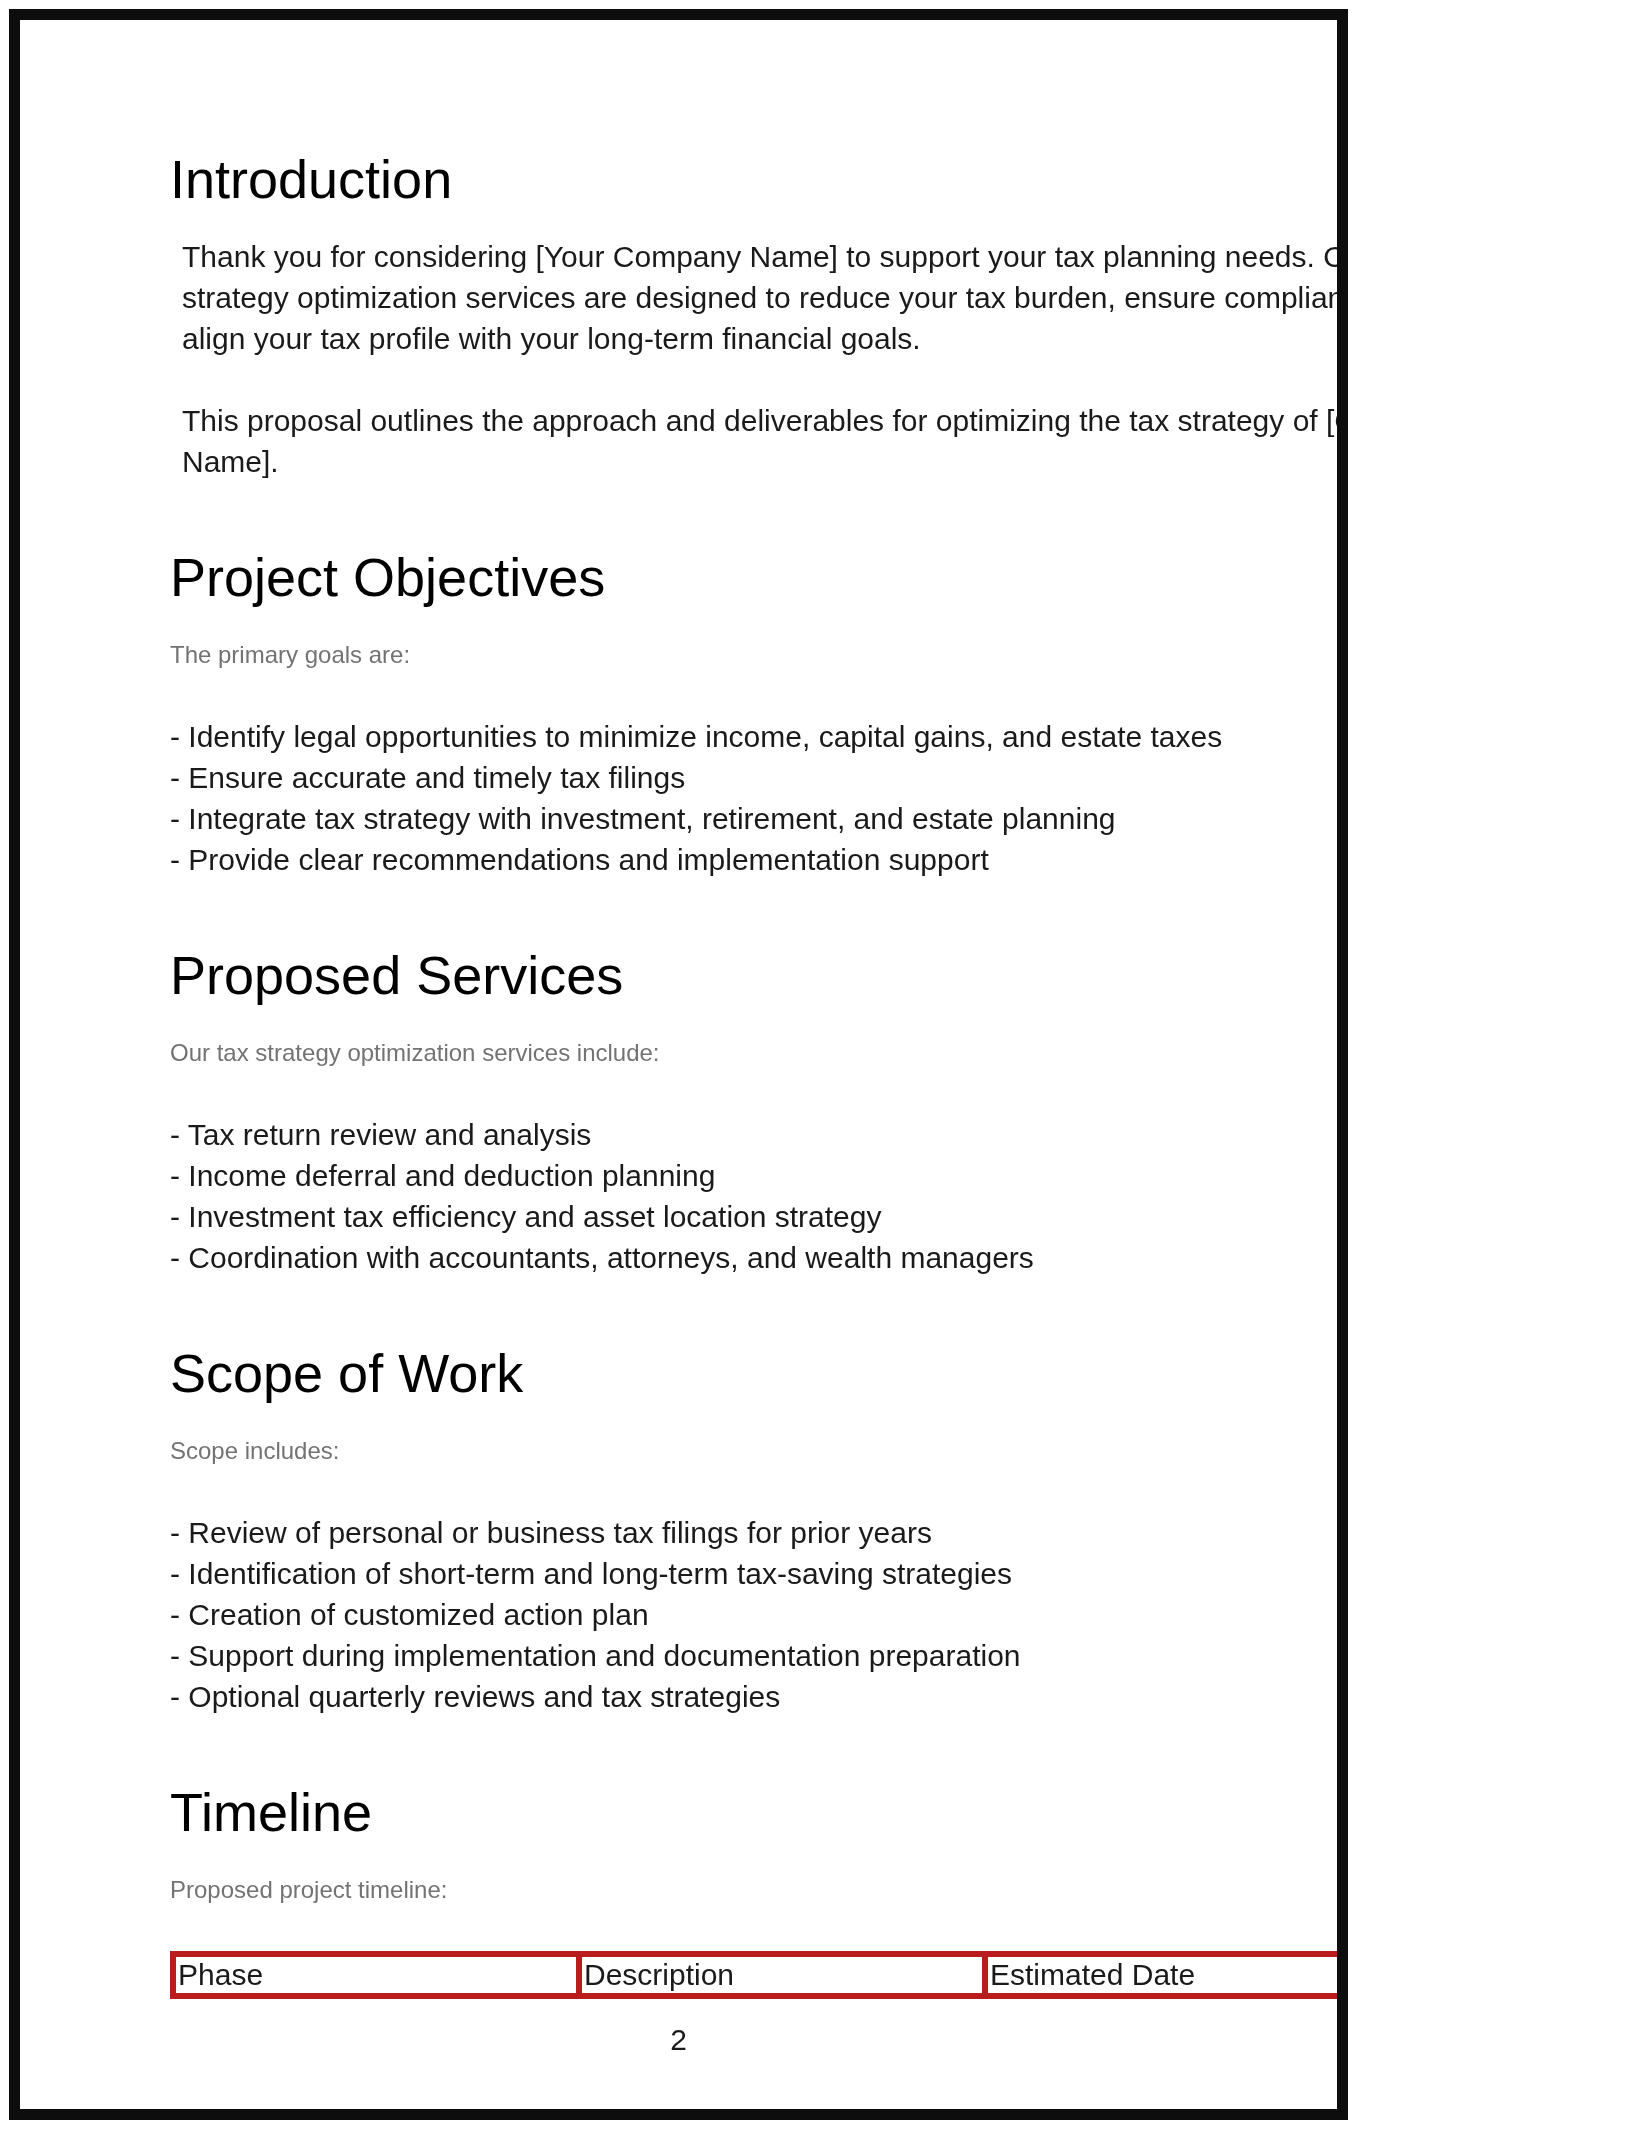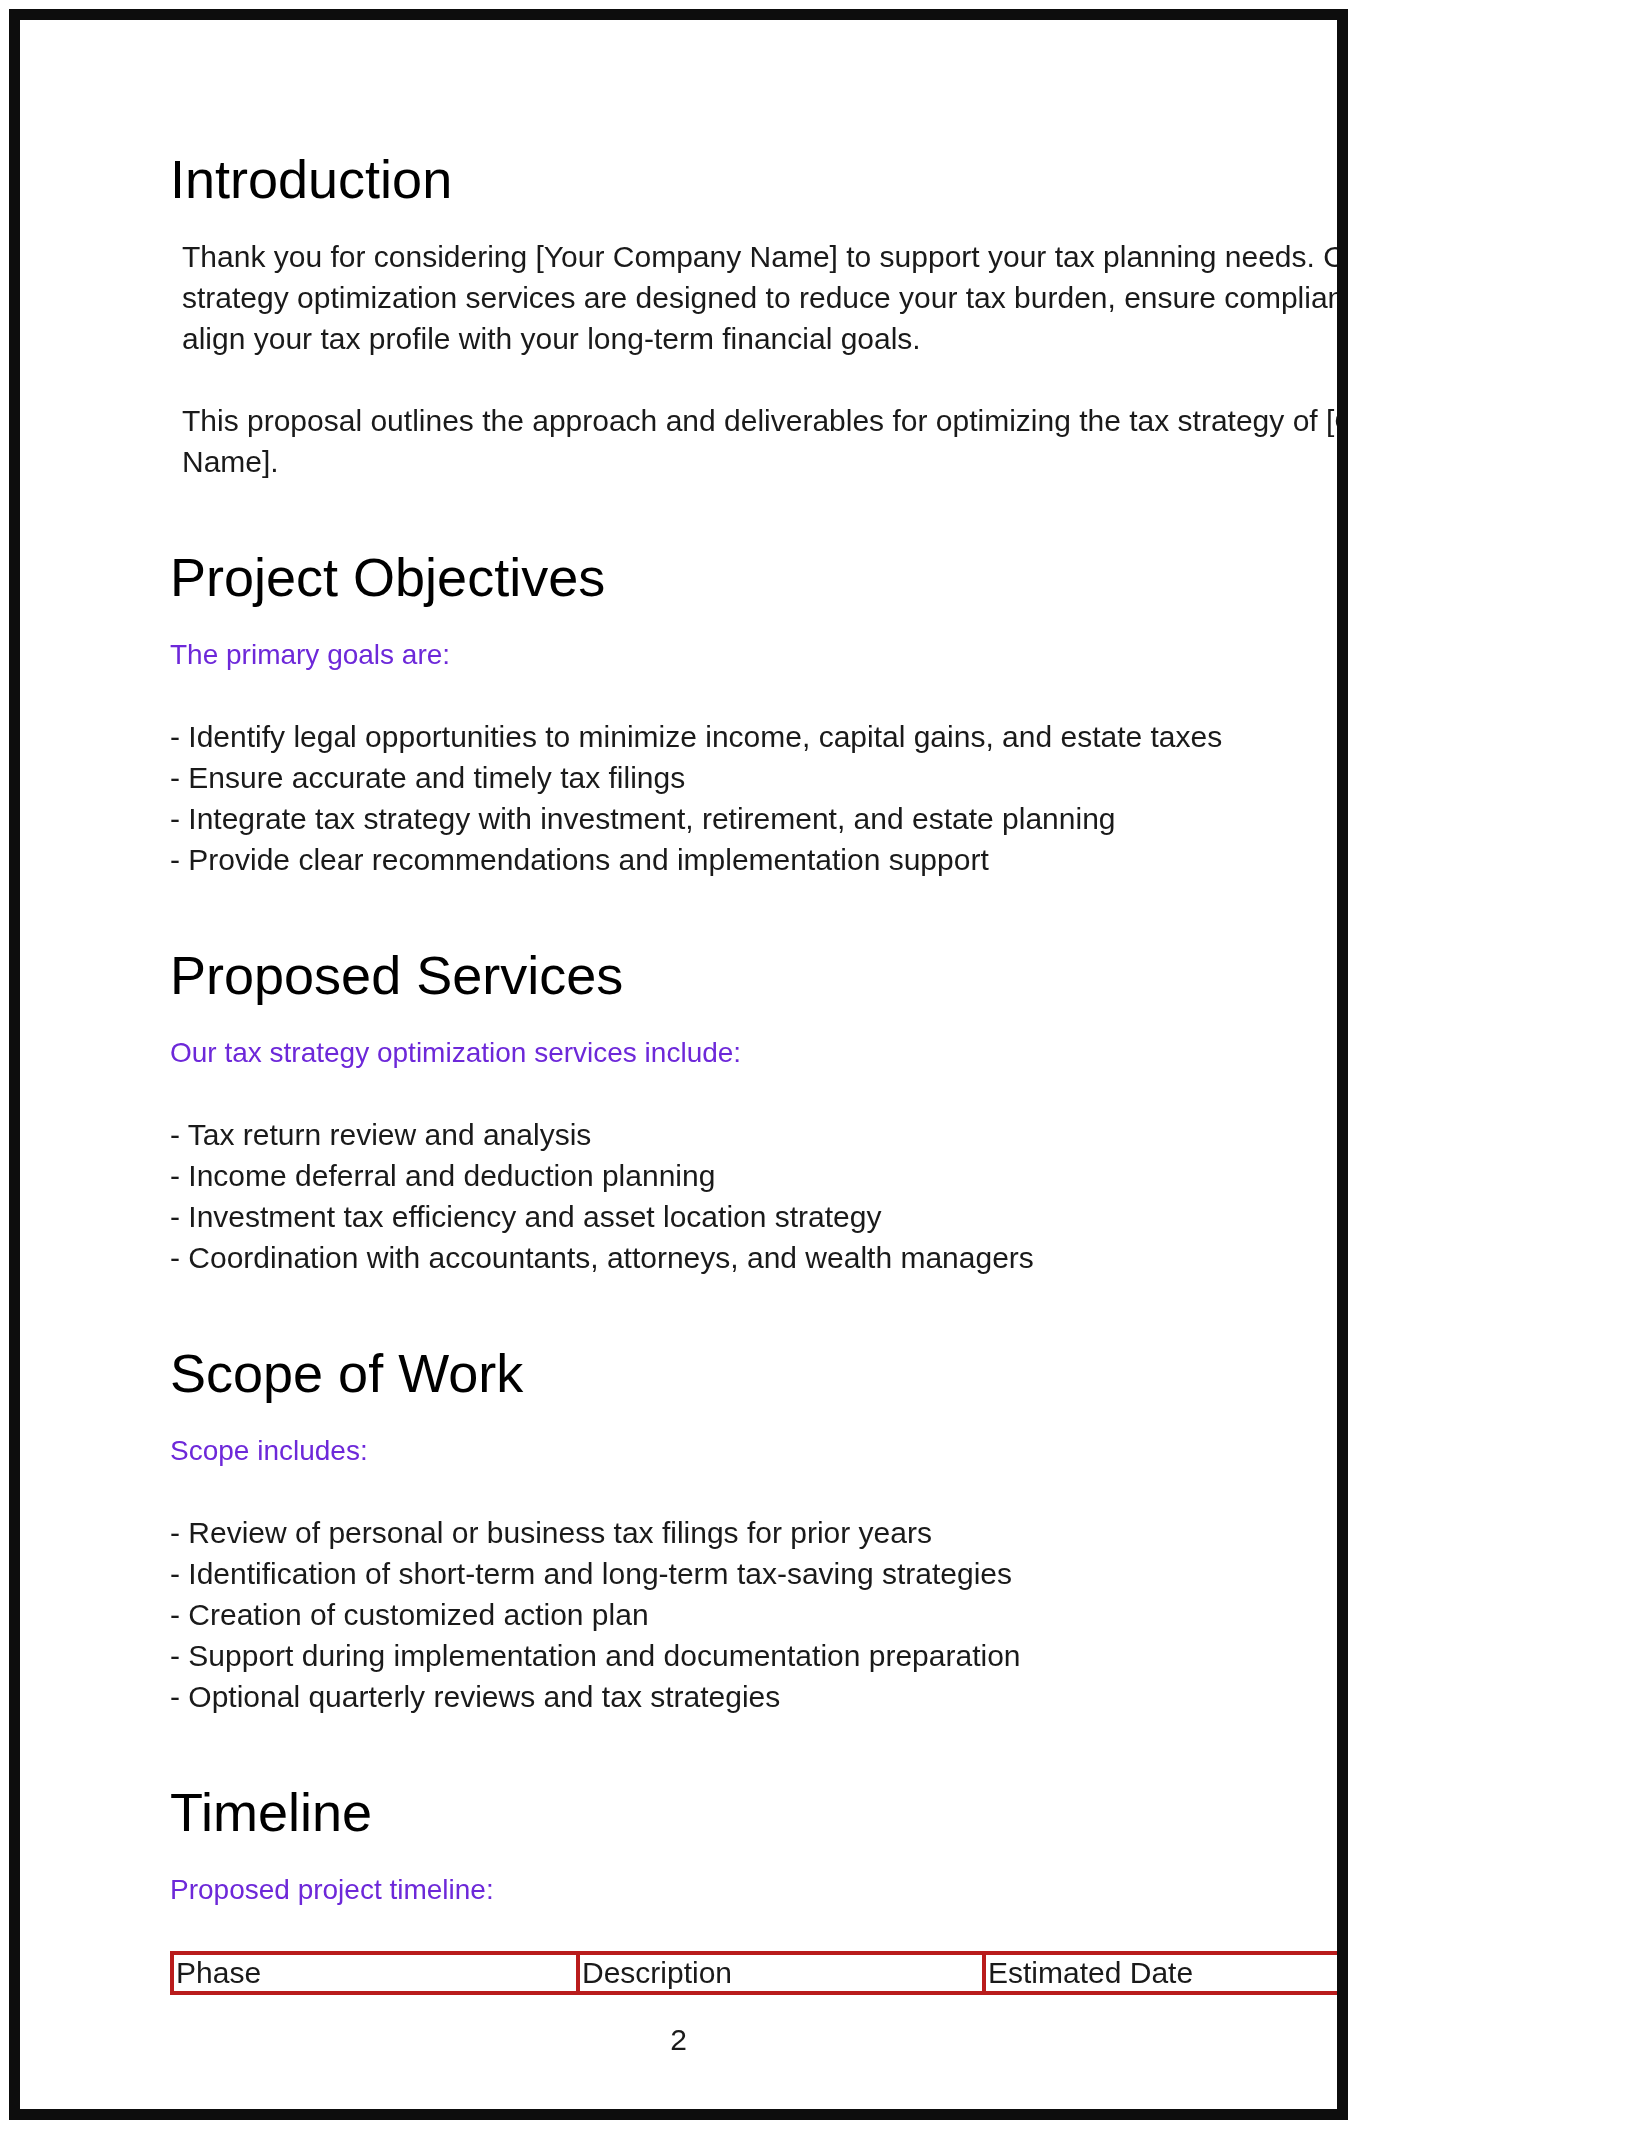--- a/index.html
+++ b/index.html
@@ -40,43 +40,43 @@
   .section:first-child h1.doc-heading { margin-top: 0; }
 
   p.doc-para {
     font-size: 30px;
     line-height: 41px;
     margin: 0 0 41px 12px;
     color: #1a1a1a;
   }
 
   .doc-lead {
-    font-size: 28px;
+    font-size: 24px;
     line-height: 41px;
     margin: 0 0 41px 0;
-    color: #6d28d9;
+    color: #737373;
   }
 
   .doc-list { margin: 0 0 8px 0; }
 
   .doc-list-item {
     font-size: 30px;
     line-height: 41px;
     color: #1a1a1a;
   }
 
   table.timeline-table {
     border-collapse: collapse;
     width: 1215px;
     margin-top: 10px;
     table-layout: fixed;
   }
 
   table.timeline-table td {
-    border: 4px solid #b91c1c;
+    border: 6px solid #b91c1c;
     height: 38px;
     font-size: 30px;
     line-height: 34px;
     padding: 1px 2px;
     color: #1a1a1a;
     vertical-align: middle;
     overflow: hidden;
     white-space: nowrap;
   }
 

